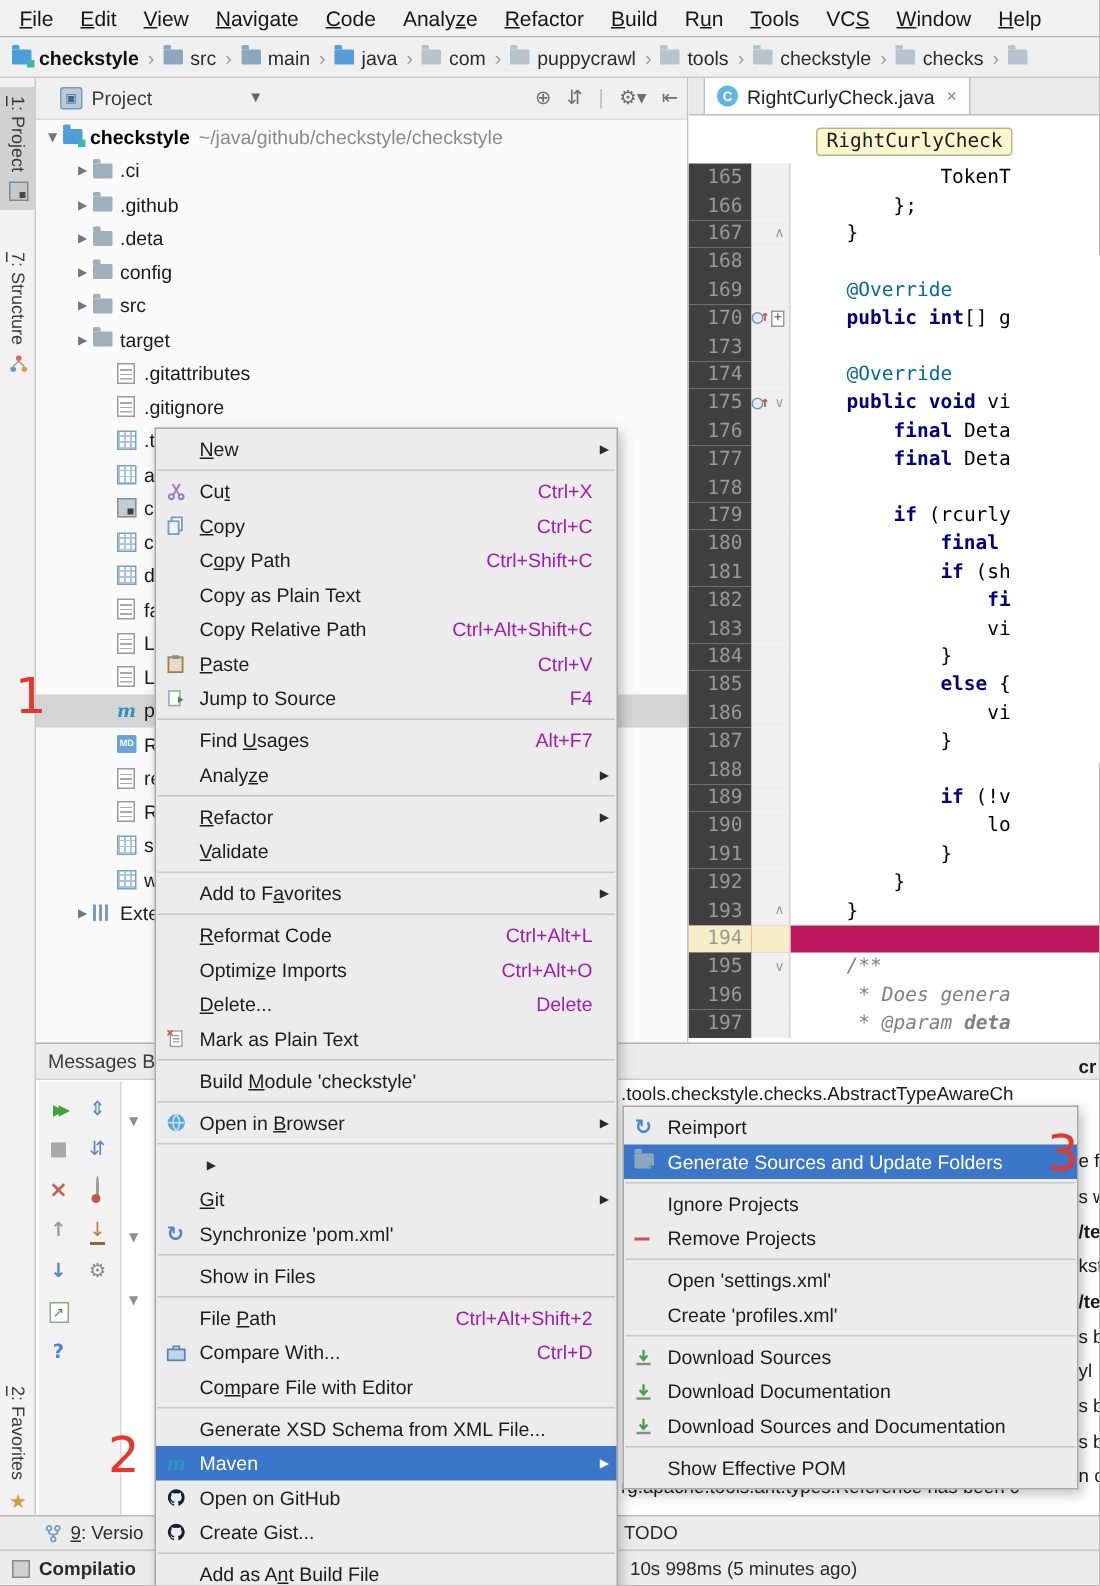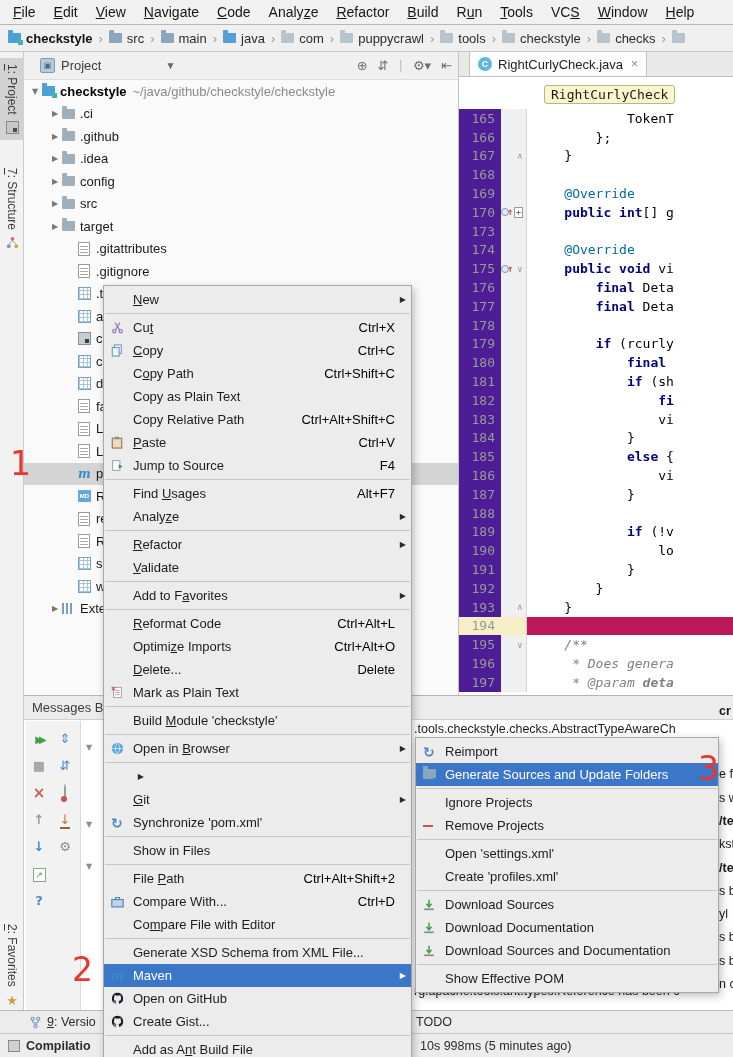--- a/index.html
+++ b/index.html
@@ -62,21 +62,21 @@
   
   #editor{left:459px;top:52px;width:274px;height:643px;background:#fff;overflow:hidden;}
   #tabs{height:25px;background:#e9e9e9;border-bottom:1px solid #c2c2c2;display:flex;align-items:flex-end;box-sizing:border-box;}
   #tab{display:flex;align-items:center;gap:6px;background:#fdfdfd;border:1px solid #c2c2c2;border-bottom:none;height:24px;margin-left:10px;padding:0 8px;font-size:13px;color:#222;}
   .i-class{width:14px;height:14px;border-radius:50%;background:#61b6dd;color:#fff;font-size:9px;font-weight:bold;display:inline-flex;align-items:center;justify-content:center;}
   #tab .x{color:#8a8a8a;font-size:12px;margin-left:2px;}
   #hintbox{position:absolute;left:85px;top:33px;background:#f9f6ce;border:1px solid #b8b48c;border-radius:3px;
            font-family:"DejaVu Sans Mono",monospace;font-size:13px;color:#1a1a1a;padding:1px 6px;}
   #code{position:absolute;left:0;top:57px;width:274px;}
   .cl{height:18.8px;display:flex;align-items:center;white-space:pre;font-family:"DejaVu Sans Mono",monospace;font-size:13px;}
-  .cl .gn{width:42px;flex:0 0 42px;text-align:right;padding-right:6px;color:#999;background:#4c1d95;height:100%;display:flex;align-items:center;justify-content:flex-end;box-sizing:border-box;}
+  .cl .gn{width:42px;flex:0 0 42px;text-align:right;padding-right:6px;color:#999;background:#404040;height:100%;display:flex;align-items:center;justify-content:flex-end;box-sizing:border-box;}
   .cl .gi{width:26px;flex:0 0 26px;background:#f0f0f0;border-right:1px solid #d4d4d4;height:100%;display:flex;align-items:center;gap:1px;box-sizing:border-box;}
   .cl .ct{padding-left:6px;}
   .cl.hl .gn,.cl.hl .gi{background:#f6eec7;}
   .cl.hl{background:#be185d;}
   .k{color:#000080;font-weight:bold;} .a{color:#0369a1;} .c{color:#808080;font-style:italic;}
   .cb{color:#808080;font-style:italic;font-weight:bold;} .p{color:#000;}
   .g-ov{display:inline-flex;align-items:center;font-size:10px;color:#c34f44;font-weight:bold;line-height:10px;}
   .g-ov b{width:6px;height:6px;border:1.5px solid #7a97ad;border-radius:50%;margin-right:-2px;background:#dfeaf2;}
   .g-fold{color:#9a9a9a;font-size:9px;font-family:"DejaVu Sans",sans-serif;margin-left:auto;margin-right:3px;}
   .g-plus{width:9px;height:9px;border:1px solid #9a9a9a;background:#fff;color:#555;font-size:9px;line-height:8px;text-align:center;margin-left:auto;margin-right:3px;}
@@ -99,21 +99,21 @@
   .sb-item{position:absolute;font-size:12.5px;color:#2b2b2b;display:flex;align-items:center;gap:6px;white-space:nowrap;}
   .i-graybox{width:10px;height:10px;border:1px solid #8a8a8a;background:#d0d0d0;}
 
   
   .menu{position:absolute;background:#ececec;border:1px solid #a8a8a8;box-shadow:2px 3px 8px rgba(0,0,0,.25);padding:2px 0;box-sizing:border-box;}
   #ctxmenu{left:103px;top:285px;width:309px;z-index:30;}
   #submenu{left:415px;top:737px;width:304px;z-index:40;}
   .mi{height:23px;display:flex;align-items:center;font-size:13px;color:#1c1c1c;padding:0 5px 0 7px;}
   .mico{width:22px;flex:0 0 22px;display:inline-flex;align-items:center;}
   .mi .lbl{flex:1;white-space:nowrap;overflow:hidden;}
-  .mi .sc{margin-left:20px;color:#000000;white-space:nowrap;}
+  .mi .sc{margin-left:20px;color:#a21caf;white-space:nowrap;}
   .mi .arr{width:11px;flex:0 0 11px;text-align:right;font-size:8px;color:#2b2b2b;font-family:"DejaVu Sans",sans-serif;}
   .mi.sel{background:#3c76c8;color:#fff;} .mi.sel .sc,.mi.sel .arr{color:#fff;}
   .msep{height:1px;background:#c6c6c6;margin:2px 1px;}
   .genf{position:relative;display:inline-block;}
   .genf .r{position:absolute;right:-4px;bottom:-4px;font-size:9px;color:#2f7fd0;font-family:"DejaVu Sans",sans-serif;background:transparent;}
   .i-minus{display:inline-block;width:10px;height:2px;background:#c75450;}
   .i-sync{color:#4f87c7;font-weight:bold;font-size:14px;font-family:"DejaVu Sans",sans-serif;line-height:12px;}
 
   
   .annot{position:absolute;color:#e8362d;font-size:33px;font-family:"DejaVu Sans",sans-serif;z-index:50;line-height:1;}
@@ -217,21 +217,21 @@
           <span class="tr-ico">
             <span class="fold folder"></span>
           </span>
           <span class="tr-lbl">.github</span>
         </div>
         <div class="tree-row" style="padding-left:24px">
           <span class="tr-arrow">▶</span>
           <span class="tr-ico">
             <span class="fold folder"></span>
           </span>
-          <span class="tr-lbl">.idea</span>
+          <span class="tr-lbl">.deta</span>
         </div>
         <div class="tree-row" style="padding-left:24px">
           <span class="tr-arrow">▶</span>
           <span class="tr-ico">
             <span class="fold folder"></span>
           </span>
           <span class="tr-lbl">config</span>
         </div>
         <div class="tree-row" style="padding-left:24px">
           <span class="tr-arrow">▶</span>

